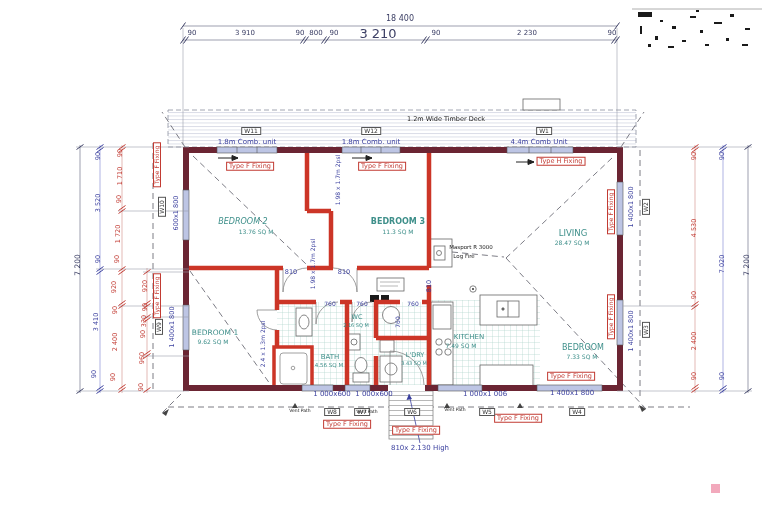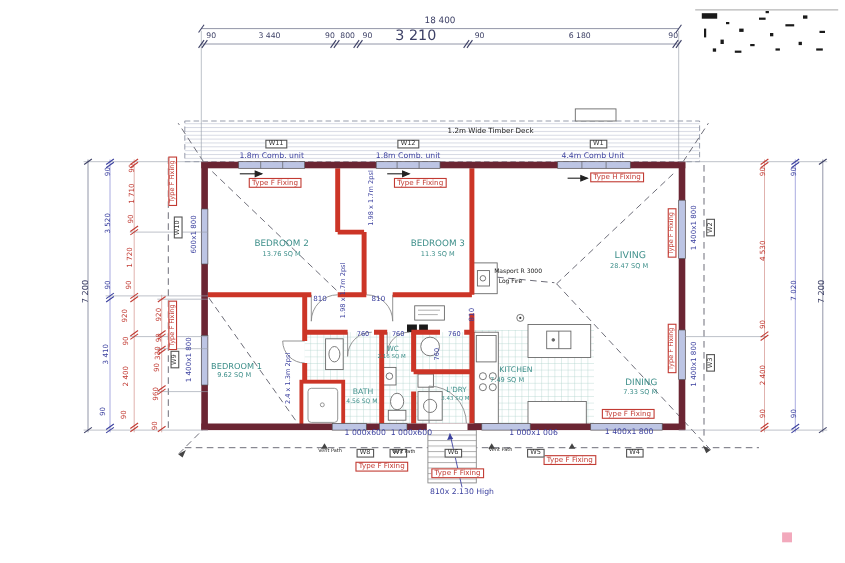--- a/index.html
+++ b/index.html
@@ -279,63 +279,63 @@
       <rect x="742" y="44" width="6" height="2"></rect>
         <rect x="640" y="26" width="2" height="8"></rect>
       <rect x="648" y="44" width="3" height="3"></rect>
         <rect x="696" y="10" width="3" height="2"></rect>
     </g>
   </svg>
 
   <div id="labels">
       <span class="t dkb" style="left: 400px; top: 19px; font-size: 8px;">18 400</span>
       <span class="t dkb" style="left: 192px; top: 33px; font-size: 7px;">90</span>
-      <span class="t dkb" style="left: 245px; top: 33px; font-size: 7px;">3 440</span>
+      <span class="t dkb" style="left: 245px; top: 33px; font-size: 7px;">3 910</span>
       <span class="t dkb" style="left: 300px; top: 33px; font-size: 7px;">90</span>
       <span class="t dkb" style="left: 316px; top: 33px; font-size: 7px;">800</span>
       <span class="t dkb" style="left: 334px; top: 33px; font-size: 7px;">90</span>
       <span class="t dkb" style="left: 378px; top: 33px; font-size: 13px;">3 210</span>
       <span class="t dkb" style="left: 436px; top: 33px; font-size: 7px;">90</span>
-      <span class="t dkb" style="left: 527px; top: 33px; font-size: 7px;">6 180</span>
+      <span class="t dkb" style="left: 527px; top: 33px; font-size: 7px;">2 230</span>
       <span class="t dkb" style="left: 612px; top: 33px; font-size: 7px;">90</span>
       <span class="t dark" style="left: 446px; top: 119px; font-size: 6.5px;">1.2m Wide Timber Deck</span>
       <span class="t tag" style="left: 251px; top: 131px; font-size: 6px;">W11</span>
       <span class="t tag" style="left: 371px; top: 131px; font-size: 6px;">W12</span>
       <span class="t tag" style="left: 544px; top: 131px; font-size: 6px;">W1</span>
       <span class="t blue" style="left: 247px; top: 142px; font-size: 7px;">1.8m Comb. unit</span>
       <span class="t blue" style="left: 371px; top: 142px; font-size: 7px;">1.8m Comb. unit</span>
       <span class="t blue" style="left: 539px; top: 142px; font-size: 7px;">4.4m Comb Unit</span>
       <span class="t fix" style="left: 250px; top: 166px; font-size: 6.5px;">Type F Fixing</span>
       <span class="t fix" style="left: 382px; top: 166px; font-size: 6.5px;">Type F Fixing</span>
       <span class="t fix" style="left: 561px; top: 161px; font-size: 6.5px;">Type H Fixing</span>
       <span class="t r fix" style="left: 611px; top: 212px; font-size: 6px;">Type F Fixing</span>
       <span class="t r fix" style="left: 611px; top: 317px; font-size: 6px;">Type F Fixing</span>
       <span class="t r fix" style="left: 157px; top: 165px; font-size: 6px;">Type F Fixing</span>
       <span class="t r fix" style="left: 157px; top: 296px; font-size: 6px;">Type F Fixing</span>
       <span class="t fix" style="left: 571px; top: 376px; font-size: 6.5px;">Type F Fixing</span>
       <span class="t fix" style="left: 347px; top: 424px; font-size: 6.5px;">Type F Fixing</span>
       <span class="t fix" style="left: 416px; top: 430px; font-size: 6.5px;">Type F Fixing</span>
       <span class="t fix" style="left: 518px; top: 418px; font-size: 6.5px;">Type F Fixing</span>
-      <span class="t teal" style="left: 256px; top: 222px; font-size: 8px;">BEDROOM 2</span>
+      <span class="t teal" style="left: 243px; top: 222px; font-size: 8px; font-style: italic;">BEDROOM 2</span>
       <span class="t teal" style="left: 256px; top: 232px; font-size: 6px;">13.76 SQ M</span>
-      <span class="t teal" style="left: 398px; top: 222px; font-size: 8px;">BEDROOM 3</span>
+      <span class="t teal" style="left: 398px; top: 222px; font-size: 8px; font-weight: bold;">BEDROOM 3</span>
       <span class="t teal" style="left: 398px; top: 232px; font-size: 6px;">11.3 SQ M</span>
       <span class="t teal" style="left: 573px; top: 233px; font-size: 8.5px;">LIVING</span>
       <span class="t teal" style="left: 572px; top: 243px; font-size: 6px;">28.47 SQ M</span>
       <span class="t teal" style="left: 215px; top: 333px; font-size: 7.5px;">BEDROOM 1</span>
       <span class="t teal" style="left: 213px; top: 342px; font-size: 6px;">9.62 SQ M</span>
       <span class="t teal" style="left: 330px; top: 357px; font-size: 7px;">BATH</span>
       <span class="t teal" style="left: 329px; top: 366px; font-size: 5.5px;">4.56 SQ M</span>
       <span class="t teal" style="left: 357px; top: 317px; font-size: 6.5px;">WC</span>
       <span class="t teal" style="left: 356px; top: 325px; font-size: 5px;">2.16 SQ M</span>
       <span class="t teal" style="left: 415px; top: 355px; font-size: 6.5px;">L'DRY</span>
       <span class="t teal" style="left: 414px; top: 363px; font-size: 5px;">3.43 SQ M</span>
       <span class="t teal" style="left: 462px; top: 337px; font-size: 7px; padding-left: 14px;">KITCHEN</span>
       <span class="t teal" style="left: 461px; top: 346px; font-size: 6px;">7.49 SQ M</span>
-      <span class="t teal" style="left: 583px; top: 348px; font-size: 8px;">DINING</span>
+      <span class="t teal" style="left: 583px; top: 348px; font-size: 8px;">BEDROOM</span>
       <span class="t teal" style="left: 582px; top: 357px; font-size: 6px;">7.33 SQ M</span>
       <span class="t dark" style="left: 471px; top: 248px; font-size: 5.5px;">Masport R 3000</span>
       <span class="t dark" style="left: 464px; top: 257px; font-size: 5.5px;">Log Fire</span>
       <span class="t r blue" style="left: 176px; top: 213px; font-size: 6.5px;">600x1 800</span>
       <span class="t r blue" style="left: 172px; top: 327px; font-size: 6.5px;">1 400x1 800</span>
       <span class="t r blue" style="left: 631px; top: 207px; font-size: 6.5px;">1 400x1 800</span>
       <span class="t r blue" style="left: 631px; top: 331px; font-size: 6.5px;">1 400x1 800</span>
       <span class="t r tag" style="left: 646px; top: 207px; font-size: 6px;">W2</span>
       <span class="t r tag" style="left: 646px; top: 330px; font-size: 6px;">W3</span>
       <span class="t r tag" style="left: 162px; top: 207px; font-size: 6px;">W10</span>

